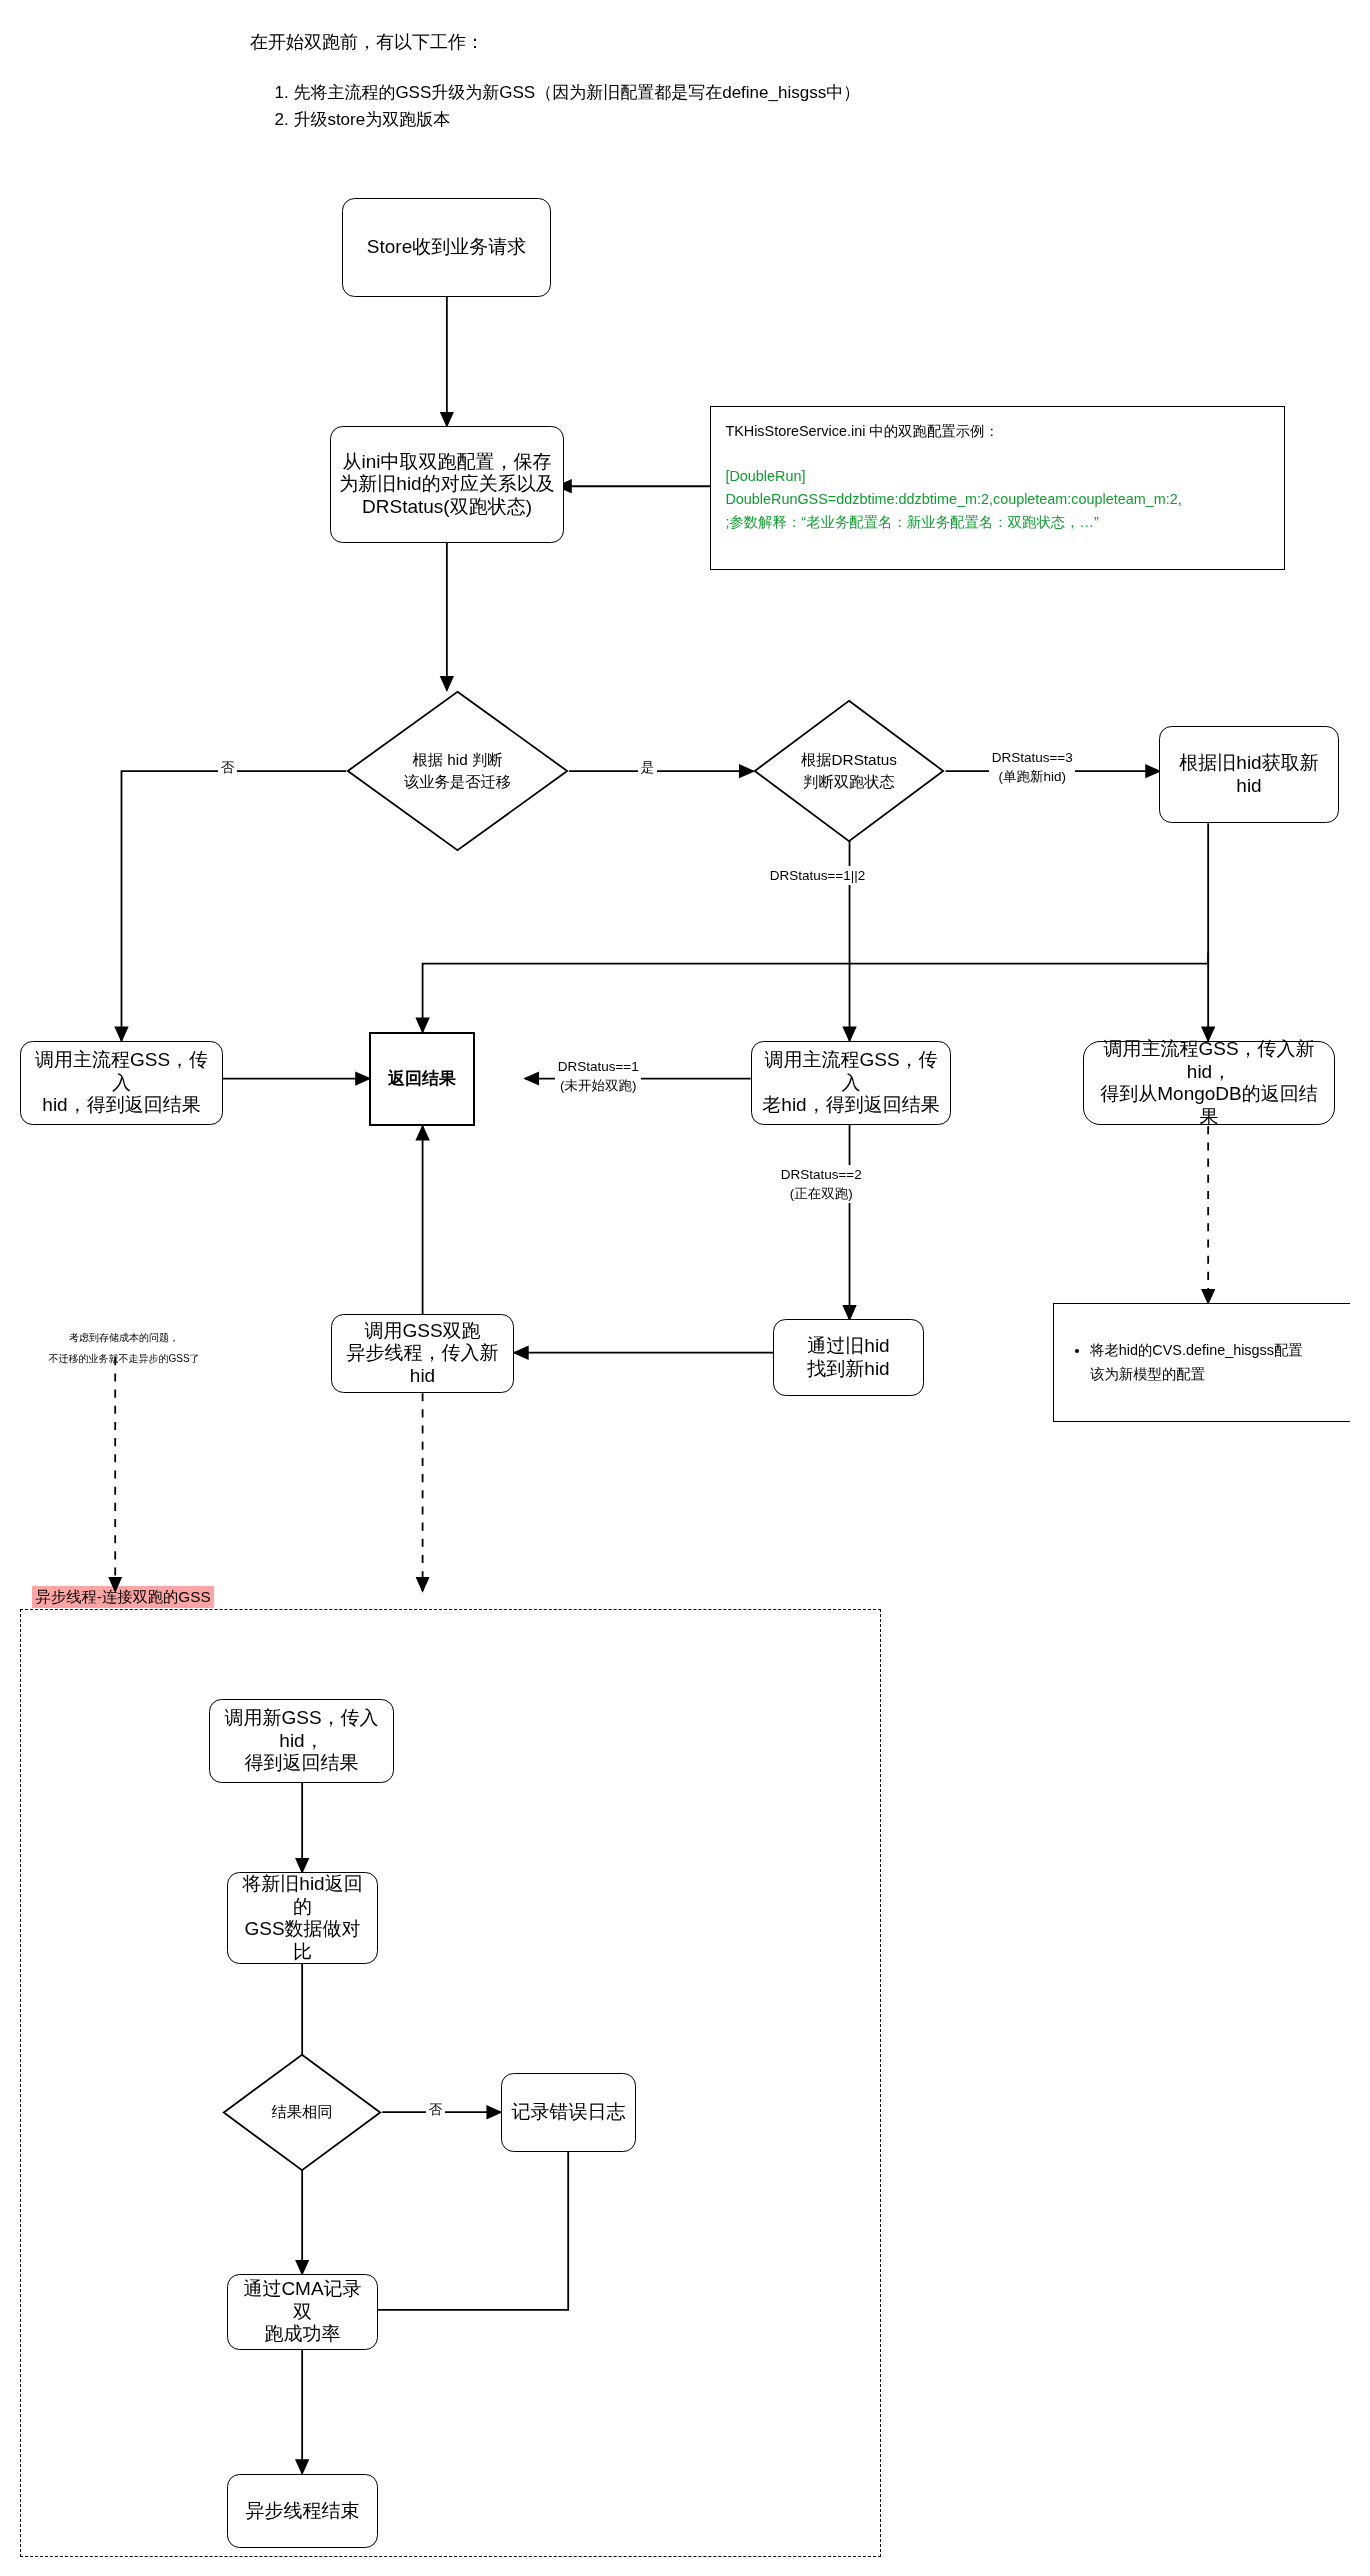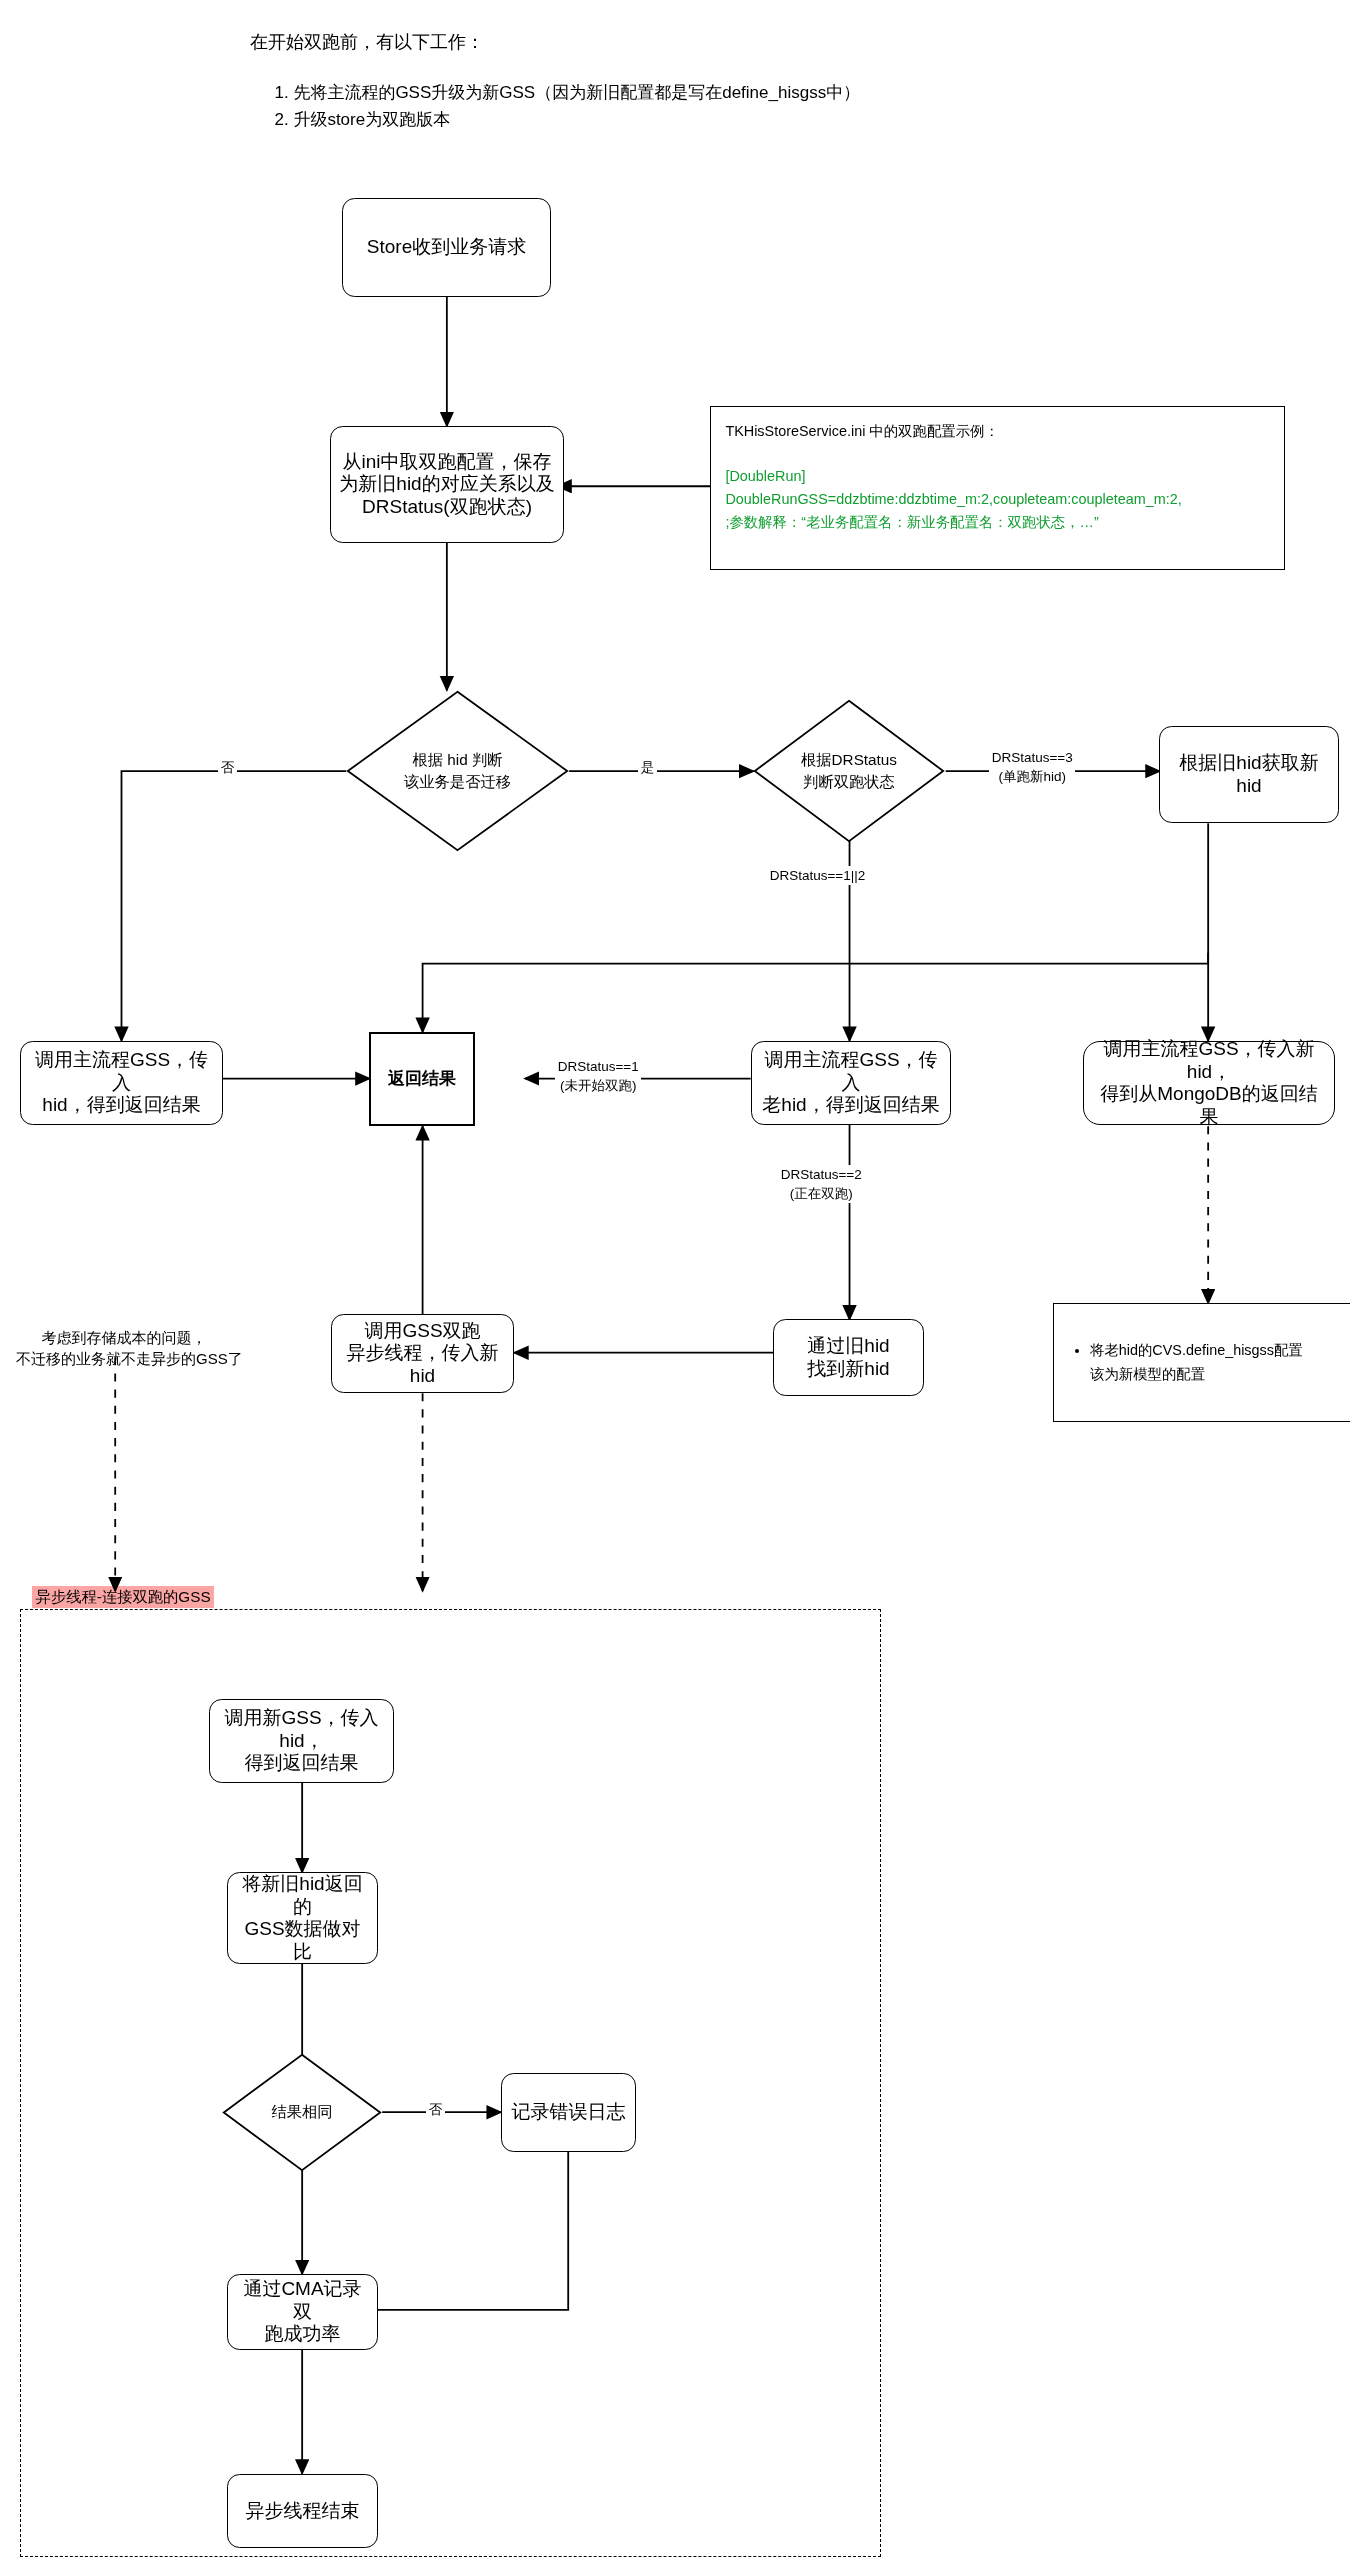--- a/index.html
+++ b/index.html
@@ -93,21 +93,21 @@
   .note-bullets {
     margin: 0;
     padding-left: 21.6px;
     font-size: 14.4px;
     line-height: 23.4px;
   }
 
   
   .annot {
     position: absolute;
-    font-size: 15px;
+    font-size: 10px;
     line-height: 20.7px;
     text-align: center;
     color: #000;
     white-space: nowrap;
   }
 
   
   .elabel {
     position: absolute;
     font-size: 13.5px;

